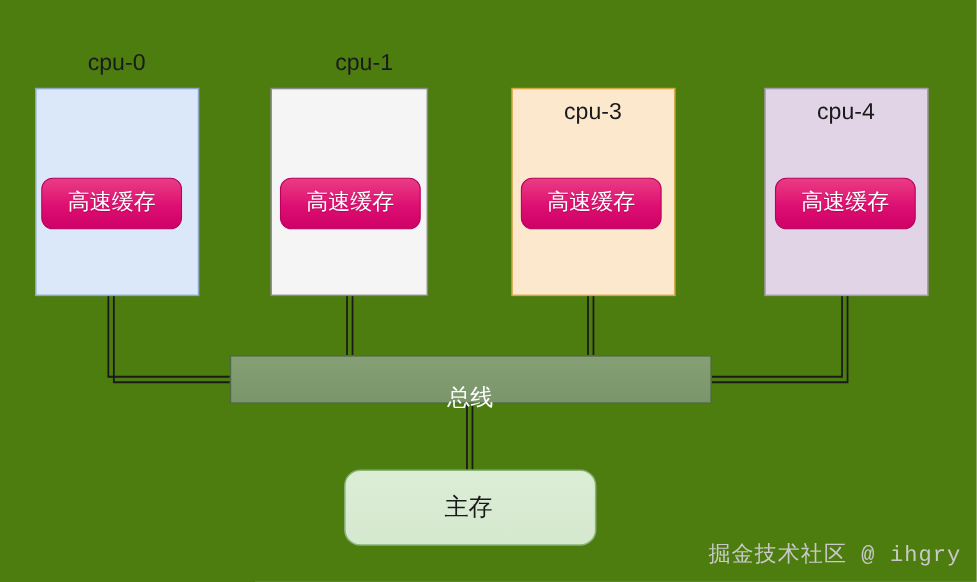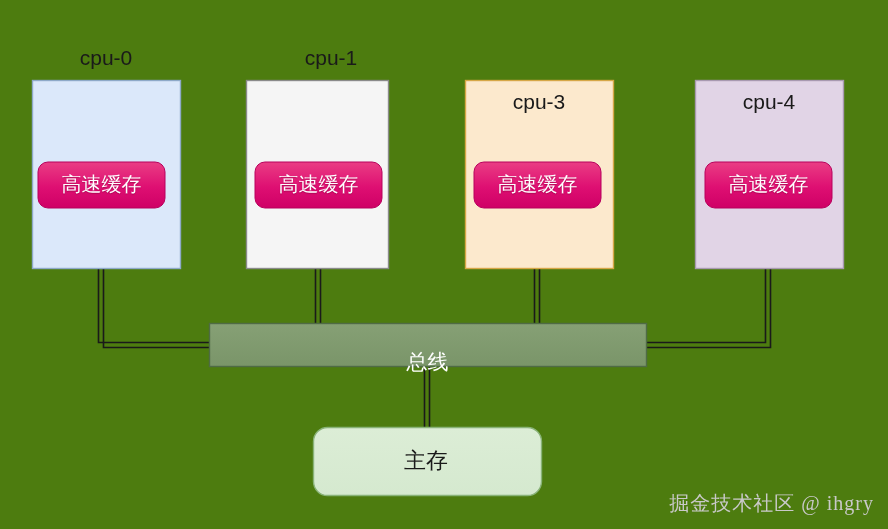--- a/index.html
+++ b/index.html
@@ -59,21 +59,21 @@
     white-space: nowrap;
     font-family: "Liberation Sans", "DejaVu Sans", sans-serif;
   }
   .watermark {
     position: absolute;
     right: 14px;
     bottom: 12px;
     font-size: 20px;
     color: #c9c9c9;
     white-space: nowrap;
-    font-family: Liberation Serif, serif;
+    font-family: Liberation Mono, monospace;
     letter-spacing: 1px;
   }
 </style>
 </head>
 <body>
 
 <div id="canvas">
 
   <svg id="diagram" viewBox="0 0 888 529">
     <defs>

